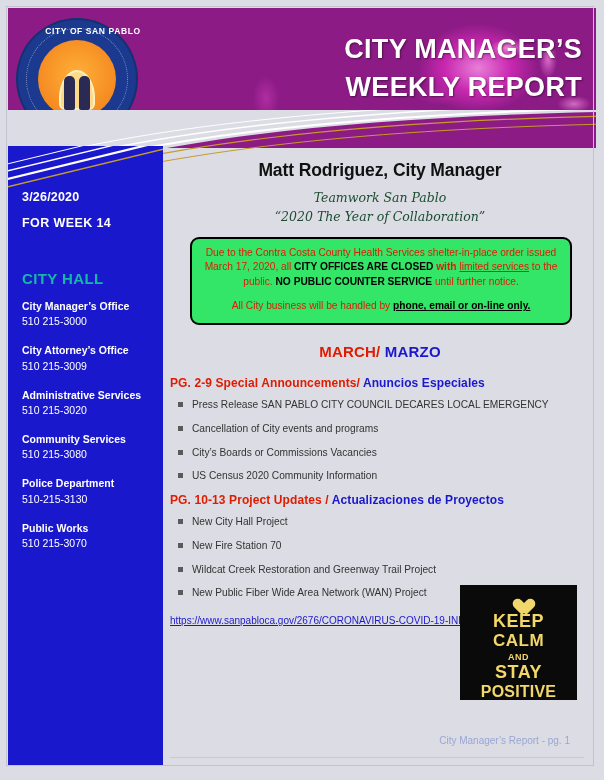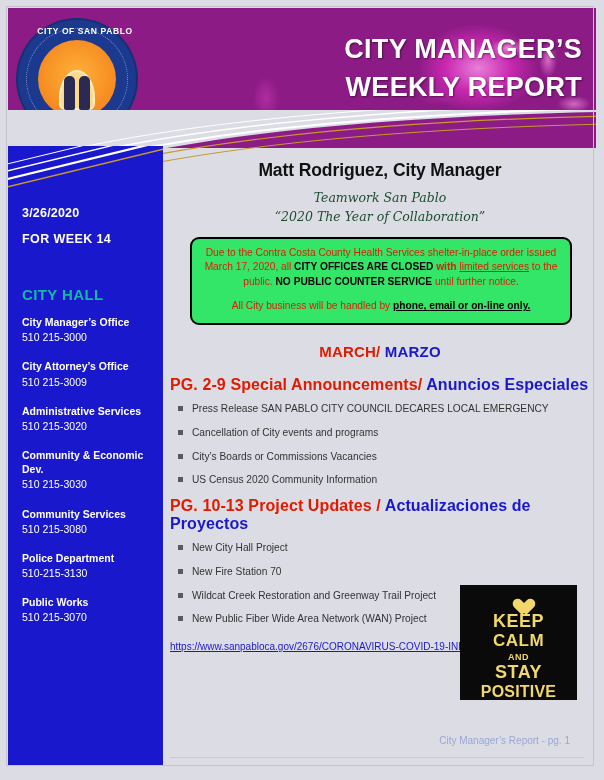--- a/index.html
+++ b/index.html
@@ -93,21 +93,21 @@
   .seal-fig {
     position: absolute;
     left: 26px; top: 36px;
     width: 11px; height: 34px;
     background: #2a2a55;
     border-radius: 5px 5px 2px 2px;
   }
   .seal-fig.r { left: auto; right: 26px; }
   .seal-text {
     position: absolute;
-    left: 8px; top: 0; width: 100%; height: 100%;
+    left: 16px; top: 0; width: 100%; height: 100%;
     color: #ffffff;
     font-size: 8.5px;
     font-weight: bold;
     letter-spacing: .6px;
   }
   .seal-text span {
     position: absolute;
     white-space: nowrap;
     transform-origin: center;
   }
@@ -147,21 +147,21 @@
     background: #1a18cc;
     overflow: hidden;
   }
   .sidebar-stripes {
     position: absolute;
     left: 0; top: 0; width: 100%; height: 46px;
     overflow: hidden;
   }
   .sidebar-body {
     position: relative;
-    padding: 60px 10px 0 14px;
+    padding: 44px 10px 0 14px;
     color: #ffffff;
   }
   .sb-date {
     font-size: 12.5px;
     font-weight: bold;
     margin: 0 0 12px 0;
     letter-spacing: .2px;
   }
   .sb-week {
     font-size: 12.5px;
@@ -244,21 +244,21 @@
     text-align: center;
     font-size: 15px;
     font-weight: bold;
     margin: 18px 0 16px 0;
     letter-spacing: .2px;
   }
   .month .en { color: #e01b00; }
   .month .es { color: #1a18cc; }
 
   .sec-head {
-    font-size: 16px;
+    font-size: 12px;
     font-weight: bold;
     margin: 0 0 8px 0;
     letter-spacing: .1px;
   }
   .sec-head .en { color: #e01b00; }
   .sec-head .es { color: #1a18cc; }
 
   ul.bullets {
     list-style: none;
     margin: 0 0 10px 0;
@@ -401,24 +401,20 @@
       </div>
       <div class="sb-dept">
         <div class="sb-dept-name">City Attorney’s Office</div>
         <div class="sb-dept-phone">510 215-3009</div>
       </div>
       <div class="sb-dept">
         <div class="sb-dept-name">Administrative Services</div>
         <div class="sb-dept-phone">510 215-3020</div>
       </div>
       <div class="sb-dept">
-        <div class="sb-dept-name">Community &amp; Economic Dev.</div>
-        <div class="sb-dept-phone">510 215-3030</div>
-      </div>
-      <div class="sb-dept">
         <div class="sb-dept-name">Community Services</div>
         <div class="sb-dept-phone">510 215-3080</div>
       </div>
       <div class="sb-dept">
         <div class="sb-dept-name">Police Department</div>
         <div class="sb-dept-phone">510-215-3130</div>
       </div>
       <div class="sb-dept">
         <div class="sb-dept-name">Public Works</div>
         <div class="sb-dept-phone">510 215-3070</div>

